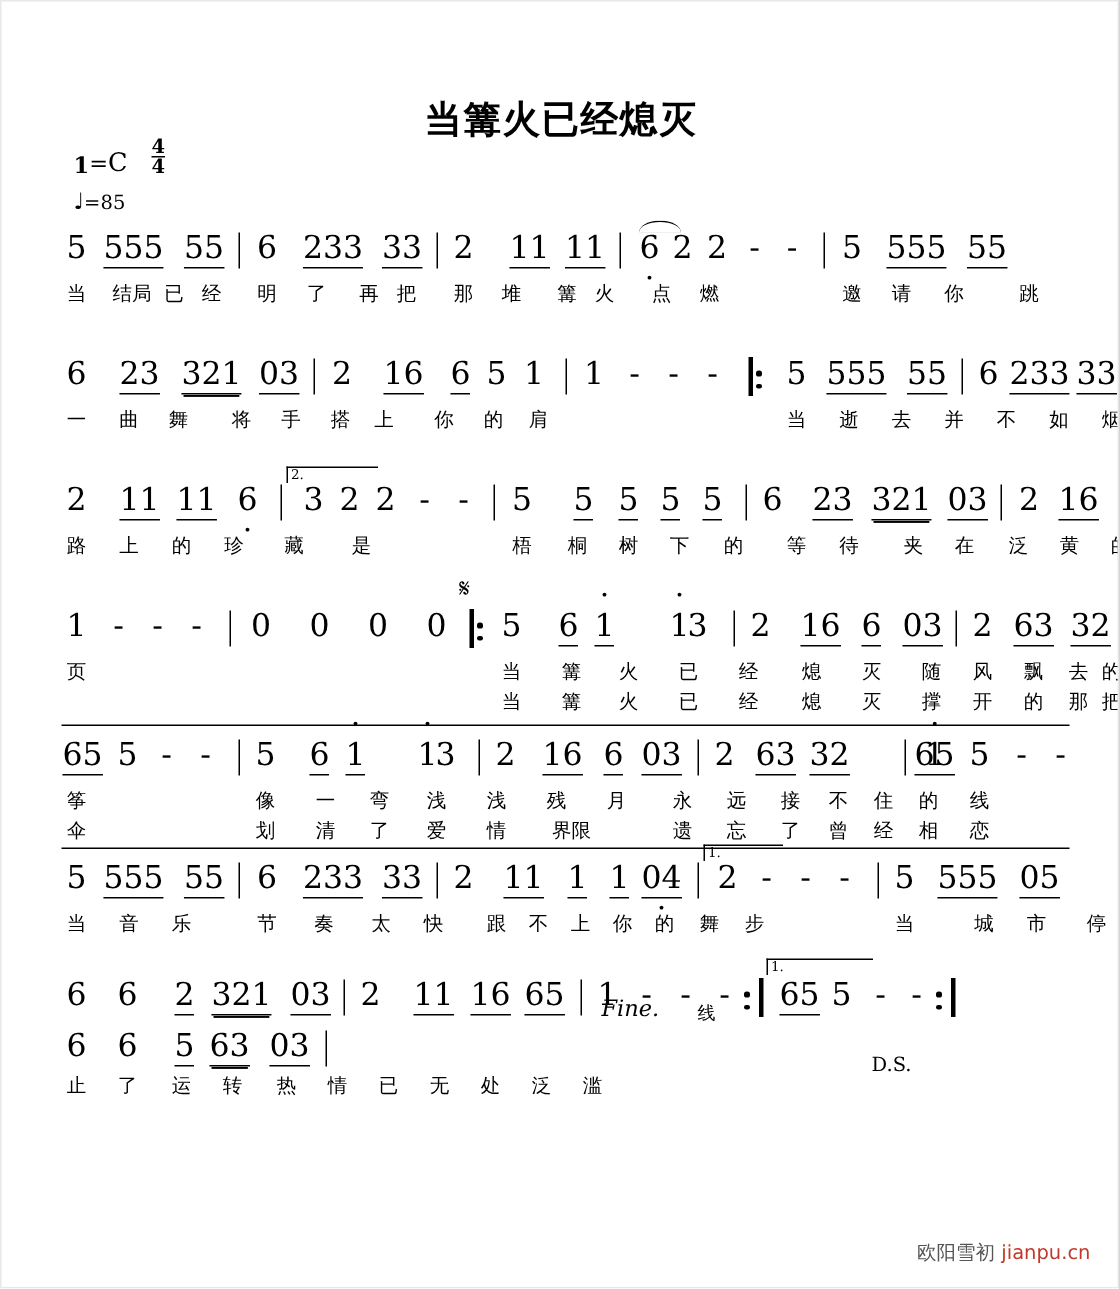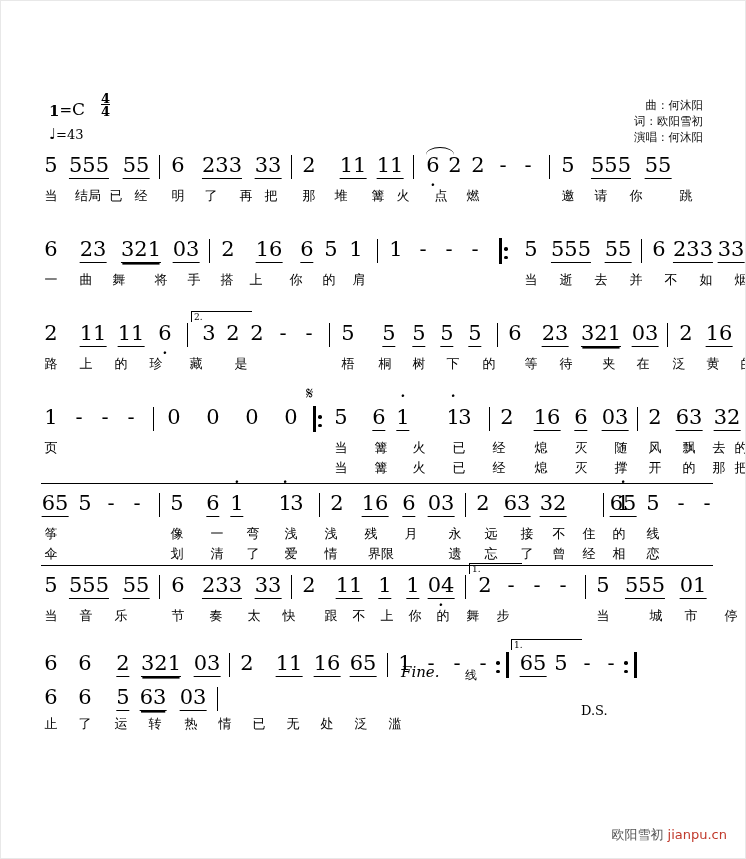--- a/index.html
+++ b/index.html
@@ -254,36 +254,32 @@
     color: #b03020;
   }
   .footer .cn { color: #555; }
   .footer .site { color: #c0392b; }
 </style>
 </head>
 <body>
 
 <div id="sheet">
 
-
-  <div class="credits">
-    <div>曲：何沐阳</div>
-    <div>词：欧阳雪初</div>
-    <div>演唱：何沐阳</div>
-  </div>
+  <div class="title">当篝火已经熄灭</div>
+
 
   <div class="keysig">
     <span class="one">1</span><span class="eq">=</span><span class="ckey">C</span>
   </div>
   <div class="timesig">
     <span class="num">4</span>
     <span class="den">4</span>
   </div>
   <div class="tempo">
-    <span class="note">♩</span><span>=</span><span>43</span>
+    <span class="note">♩</span><span>=</span><span>85</span>
   </div>
 
   <div class="system" style="top:152px;">
     <div class="notes-line">
       <span class="tok" style="left:10px;">5</span>
       <span class="tok beam1" style="left:48px;"><span class="g">555</span></span>
       <span class="tok beam1" style="left:95px;"><span class="g">55</span></span>
       <span class="bar" style="left:118px;"></span>
       <span class="tok" style="left:137px;">6</span>
       <span class="tok beam1" style="left:181px;"><span class="g">233</span></span>
@@ -583,21 +579,21 @@
       <span class="volta" style="left:428px;top:-10px;width:52px;">
           <span>1.</span>
         </span>
       <span class="tok" style="left:444px;">2</span>
       <span class="tok" style="left:470px;">-</span>
       <span class="tok" style="left:496px;">-</span>
       <span class="tok" style="left:522px;">-</span>
       <span class="bar" style="left:544px;"></span>
       <span class="tok" style="left:562px;">5</span>
       <span class="tok beam1" style="left:604px;"><span class="g">555</span></span>
-      <span class="tok beam1" style="left:652px;"><span class="g">01</span></span>
+      <span class="tok beam1" style="left:652px;"><span class="g">05</span></span>
     </div>
     <div class="lyric-line">
       <span class="lyr" style="left:10px;">当</span>
       <span class="lyr" style="left:45px;">音</span>
       <span class="lyr" style="left:80px;">乐</span>
       <span class="lyr" style="left:137px;">节</span>
       <span class="lyr" style="left:175px;">奏</span>
       <span class="lyr" style="left:213px;">太</span>
       <span class="lyr" style="left:248px;">快</span>
       <span class="lyr" style="left:290px;">跟</span>

